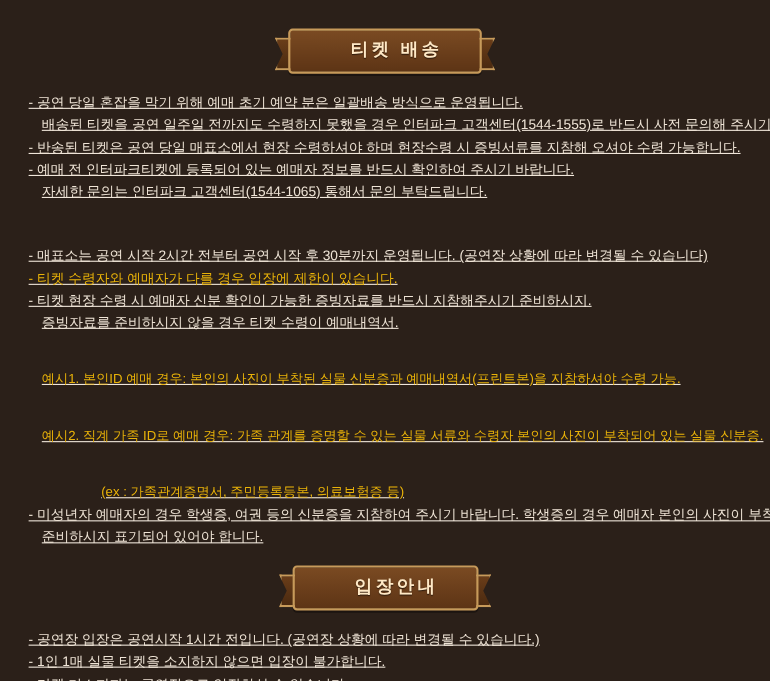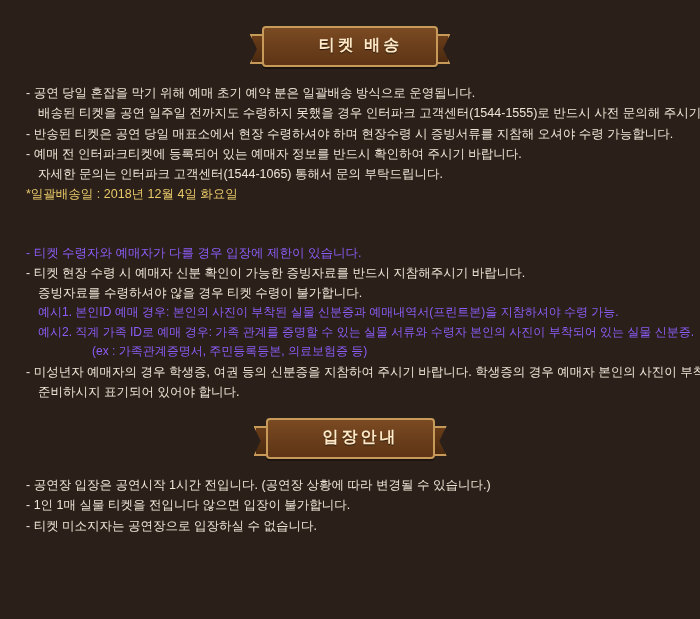--- a/index.html
+++ b/index.html
@@ -65,44 +65,46 @@
   .banner::after {
     right: -14px;
     border-left: none;
     clip-path: polygon(0 0, 100% 0, 60% 50%, 100% 100%, 0 100%);
   }
 
   
   .block {
     margin: 0;
     padding: 0 8px;
+    text-decoration: underline;
   }
   .line {
     font-size: 12.5px;
     line-height: 1.62;
     color: #efe4d6;
     white-space: nowrap;
   }
   .line.dash {
     text-indent: 0;
   }
   .line.indent1 {
     padding-left: 12px;
   }
   .line.indent3 {
     padding-left: 66px;
   }
   .line.pink {
-    color: #8b5cf6;
+    color: #eab308;
   }
   .line.yellow {
     color: #e9c96a;
   }
   .line.small {
     font-size: 12px;
+    margin-top: 32px;
   }
 
   .sec-gap-1 { height: 22px; }
   .sec-gap-2 { height: 16px; }
   .top-gap { height: 26px; }
   .after-banner { height: 16px; }
 </style>
 </head>
 <body style="background: rgb(43, 32, 25);">
 
@@ -115,44 +117,44 @@
       <span class="banner-text">티켓 배송</span>
     </div>
   </div>
   <div class="after-banner"></div>
   <div class="block">
     <div class="line dash">- 공연 당일 혼잡을 막기 위해 예매 초기 예약 분은 일괄배송 방식으로 운영됩니다.</div>
     <div class="line indent1">배송된 티켓을 공연 일주일 전까지도 수령하지 못했을 경우 인터파크 고객센터(1544-1555)로 반드시 사전 문의해 주시기 바랍니다.</div>
     <div class="line dash">- 반송된 티켓은 공연 당일 매표소에서 현장 수령하셔야 하며 현장수령 시 증빙서류를 지참해 오셔야 수령 가능합니다.</div>
     <div class="line dash">- 예매 전 인터파크티켓에 등록되어 있는 예매자 정보를 반드시 확인하여 주시기 바랍니다.</div>
     <div class="line indent1">자세한 문의는 인터파크 고객센터(1544-1065) 통해서 문의 부탁드립니다.</div>
-    <div class="line yellow">*일괄배송일 : 2018년 12월 4일 화요일</div>
   </div>
 
   <div class="sec-gap-1"></div>
 
   <div class="after-banner"></div>
   <div class="block">
+    <div class="line dash">- 매표소는 공연 시작 2시간 전부터 공연 시작 후 30분까지 운영됩니다. (공연장 상황에 따라 변경될 수 있습니다)</div>
     <div class="line dash pink">- 티켓 수령자와 예매자가 다를 경우 입장에 제한이 있습니다.</div>
-    <div class="line dash">- 티켓 현장 수령 시 예매자 신분 확인이 가능한 증빙자료를 반드시 지참해주시기 바랍니다.</div>
-    <div class="line indent1">증빙자료를 수령하셔야 않을 경우 티켓 수령이 불가합니다.</div>
+    <div class="line dash">- 티켓 현장 수령 시 예매자 신분 확인이 가능한 증빙자료를 반드시 지참해주시기 준비하시지.</div>
+    <div class="line indent1">증빙자료를 준비하시지 않을 경우 티켓 수령이 예매내역서.</div>
     <div class="line indent1 pink small">예시1. 본인ID 예매 경우: 본인의 사진이 부착된 실물 신분증과 예매내역서(프린트본)을 지참하셔야 수령 가능.</div>
     <div class="line indent1 pink small">예시2. 직계 가족 ID로 예매 경우: 가족 관계를 증명할 수 있는 실물 서류와 수령자 본인의 사진이 부착되어 있는 실물 신분증.</div>
     <div class="line indent3 pink small">(ex : 가족관계증명서, 주민등록등본, 의료보험증 등)</div>
     <div class="line dash">- 미성년자 예매자의 경우 학생증, 여권 등의 신분증을 지참하여 주시기 바랍니다. 학생증의 경우 예매자 본인의 사진이 부착되고,</div>
     <div class="line indent1">준비하시지 표기되어 있어야 합니다.</div>
   </div>
 
   <div class="sec-gap-2"></div>
 
   <div class="banner-wrap">
     <div class="banner">
       <span class="banner-text">입장안내</span>
     </div>
   </div>
   <div class="after-banner"></div>
   <div class="block">
     <div class="line dash">- 공연장 입장은 공연시작 1시간 전입니다. (공연장 상황에 따라 변경될 수 있습니다.)</div>
-    <div class="line dash">- 1인 1매 실물 티켓을 전입니다 않으면 입장이 불가합니다.</div>
+    <div class="line dash">- 1인 1매 실물 티켓을 소지하지 않으면 입장이 불가합니다.</div>
     <div class="line dash">- 티켓 미소지자는 공연장으로 입장하실 수 없습니다.</div>
   </div>
 
 </div>
 
 </body></html>

